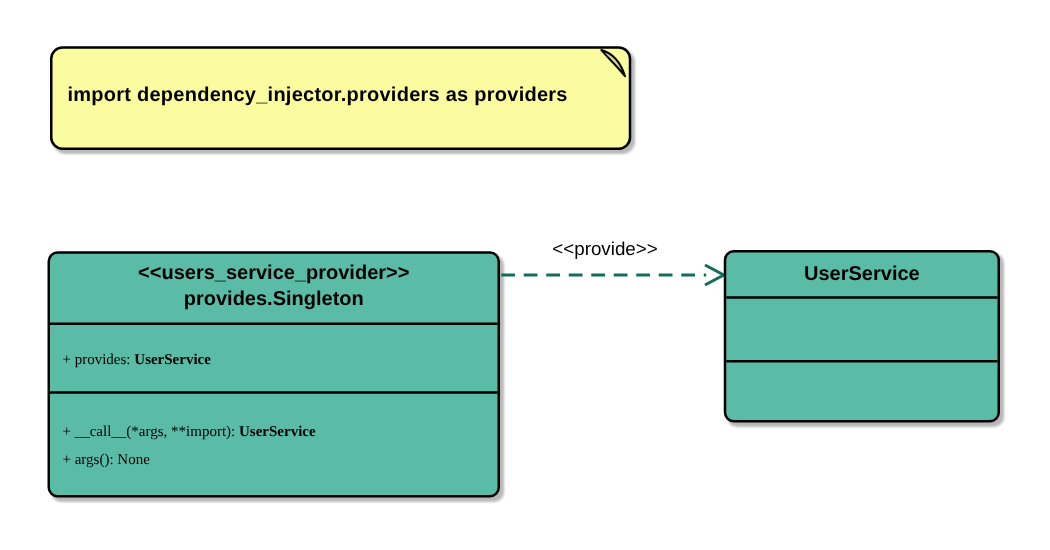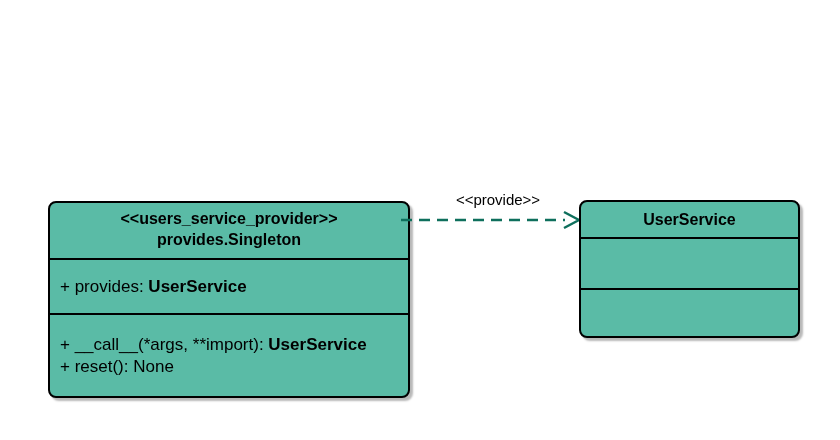--- a/index.html
+++ b/index.html
@@ -18,63 +18,69 @@
   .note-text { font-weight:bold; font-size:16px; letter-spacing:0.2px; white-space:nowrap; }
   .note-fold { position:absolute; top:0; right:0; width:24px; height:24px; }
 
   
   .uml-class {
     position:absolute; box-sizing:border-box; background:#5ABBA6;
     border:2px solid #000; border-radius:8px;
     box-shadow:3px 3px 2px rgba(0,0,0,0.28);
     display:flex; flex-direction:column;
   }
-  .provider { left:48px; top:201px; width:362px; height:197px; }
+  .provider { left:38px; top:201px; width:362px; height:197px; }
   .service  { left:579px; top:200px; width:221px; height:138px; }
 
   .cls-header {
     display:flex; flex-direction:column; align-items:center;
     font-weight:bold; font-size:16px; line-height:21px; text-align:center;
   }
   .provider .cls-header { height:55px; justify-content:flex-start; padding-top:5px; box-sizing:border-box; }
   .service  .cls-header { height:35px; justify-content:center; box-sizing:border-box; }
 
   .cls-section { border-top:2px solid #000; box-sizing:border-box; }
   .provider .sec-attrs   { height:55px; display:flex; flex-direction:column; justify-content:center; padding-left:10px; }
   .provider .sec-methods { flex:1; display:flex; flex-direction:column; justify-content:center; padding-left:10px; }
   .service  .sec-attrs   { height:51px; }
   .service  .sec-methods { flex:1; }
 
-  .member { font-size:17px; line-height:22px; white-space:nowrap; }
+  .member { font-size:12px; line-height:22px; white-space:nowrap;font-family:Liberation Serif, serif; }
   .type-name { font-weight:bold; }
 
   
   .relation-arrow { position:absolute; left:398px; top:205px; width:186px; height:28px; }
   .relation-label {
-    position:absolute; left:440px; top:192px; width:116px;
+    position:absolute; left:426px; top:192px; width:116px;
     text-align:center; font-size:15px; line-height:16px; white-space:nowrap;
   }
 </style>
 </head>
 <body>
 
 <div class="canvas">
 
+  <div class="note">
+    <span class="note-text">import dependency_injector.providers as providers</span>
+    <svg class="note-fold" viewBox="0 0 24 24">
+      <path d="M2,1 C9,3 17,9 21,22 C14,13 6,6 2,1 Z" fill="#DADC8F" stroke="#000000" stroke-width="1.6" stroke-linejoin="round"></path>
+    </svg>
+  </div>
 
   <div class="uml-class provider">
     <div class="cls-header">
       <div>&lt;&lt;users_service_provider&gt;&gt;</div>
       <div>provides.Singleton</div>
     </div>
     <div class="cls-section sec-attrs">
       <div class="member"><span>+ provides: </span><span class="type-name">UserService</span></div>
     </div>
     <div class="cls-section sec-methods">
       <div class="member"><span>+ __call__(*args, **import): </span><span class="type-name">UserService</span></div>
-      <div class="member"><span>+ reset(): None</span><span class="type-name"></span></div>
+      <div class="member"><span>+ args(): None</span><span class="type-name"></span></div>
     </div>
   </div>
 
   <svg class="relation-arrow" viewBox="0 0 186 28">
     <line x1="3" y1="15" x2="167" y2="15" stroke="#0E6F5C" stroke-width="2.4" stroke-dasharray="11,7"></line>
     <polyline points="166,7 181,15 166,23" fill="none" stroke="#0E6F5C" stroke-width="2.4"></polyline>
   </svg>
   <div class="relation-label">&lt;&lt;provide&gt;&gt;</div>
 
   <div class="uml-class service">

